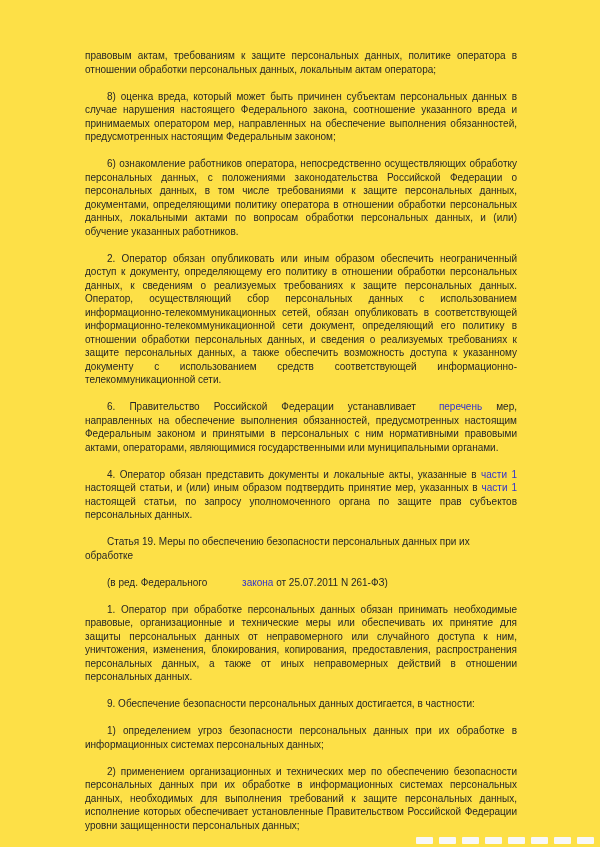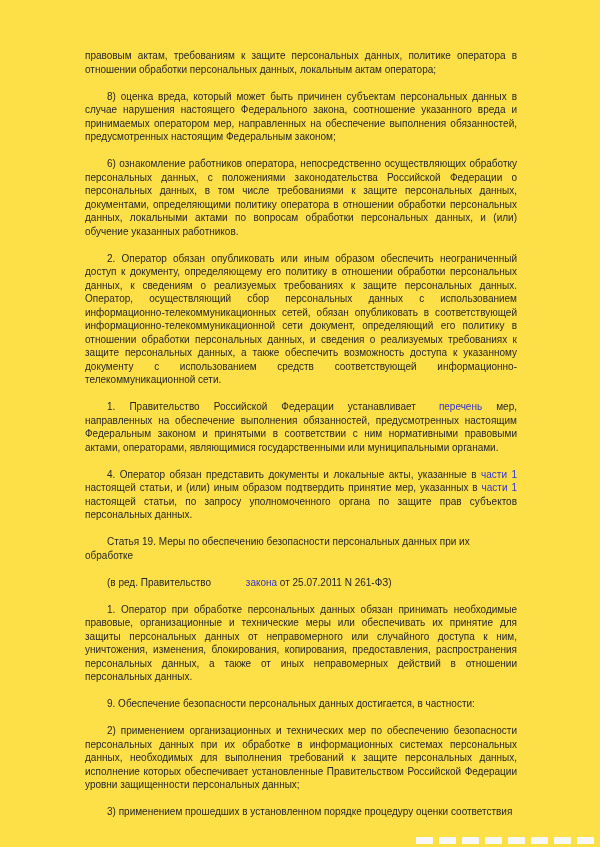--- a/index.html
+++ b/index.html
@@ -45,26 +45,27 @@
 </style>
 </head>
 <body>
 
 <div class="page">
   <div class="content" id="doc-body">
       <p class="no-indent"><span>правовым актам, требованиям к защите персональных данных, политике оператора в отношении обработки персональных данных, локальным актам оператора;</span></p>
       <p><span>8) оценка вреда, который может быть причинен субъектам персональных данных в случае нарушения настоящего Федерального закона, соотношение указанного вреда и принимаемых оператором мер, направленных на обеспечение выполнения обязанностей, предусмотренных настоящим Федеральным законом;</span></p>
       <p><span>6) ознакомление работников оператора, непосредственно осуществляющих обработку персональных данных, с положениями законодательства Российской Федерации о персональных данных, в том числе требованиями к защите персональных данных, документами, определяющими политику оператора в отношении обработки персональных данных, локальными актами по вопросам обработки персональных данных, и (или) обучение указанных работников.</span></p>
       <p><span>2. Оператор обязан опубликовать или иным образом обеспечить неограниченный доступ к документу, определяющему его политику в отношении обработки персональных данных, к сведениям о реализуемых требованиях к защите персональных данных. Оператор, осуществляющий сбор персональных данных с использованием информационно-телекоммуникационных сетей, обязан опубликовать в соответствующей информационно-телекоммуникационной сети документ, определяющий его политику в отношении обработки персональных данных, и сведения о реализуемых требованиях к защите персональных данных, а также обеспечить возможность доступа к указанному документу с использованием средств соответствующей информационно-телекоммуникационной сети.</span></p>
-      <p><span>1. Правительство Российской Федерации устанавливает </span><a class="doclink" style="color: rgb(51, 51, 204); padding-left: 9px;">перечень</a><span> мер, направленных на обеспечение выполнения обязанностей, предусмотренных настоящим Федеральным законом и принятыми в соответствии с ним нормативными правовыми актами, операторами, являющимися государственными или муниципальными органами.</span></p>
+      <p><span>6. Правительство Российской Федерации устанавливает </span><a class="doclink" style="color: rgb(51, 51, 204); padding-left: 9px;">перечень</a><span> мер, направленных на обеспечение выполнения обязанностей, предусмотренных настоящим Федеральным законом и принятыми в персональных с ним нормативными правовыми актами, операторами, являющимися государственными или муниципальными органами.</span></p>
       <p><span>4. Оператор обязан представить документы и локальные акты, указанные в </span><a class="doclink" style="color: rgb(51, 51, 204);">части 1</a><span> настоящей статьи, и (или) иным образом подтвердить принятие мер, указанных в </span><a class="doclink" style="color: rgb(51, 51, 204);">части 1</a><span> настоящей статьи, по запросу уполномоченного органа по защите прав субъектов персональных данных.</span></p>
       <p class="heading"><span>Статья 19. Меры по обеспечению безопасности персональных данных при их обработке</span></p>
-      <p class="left"><span>(в ред. Правительство </span><a class="doclink" style="color: rgb(51, 51, 204); margin-left: 32px;">закона</a><span> от 25.07.2011 N 261-ФЗ)</span></p>
+      <p class="left"><span>(в ред. Федерального </span><a class="doclink" style="color: rgb(51, 51, 204); margin-left: 32px;">закона</a><span> от 25.07.2011 N 261-ФЗ)</span></p>
       <p><span>1. Оператор при обработке персональных данных обязан принимать необходимые правовые, организационные и технические меры или обеспечивать их принятие для защиты персональных данных от неправомерного или случайного доступа к ним, уничтожения, изменения, блокирования, копирования, предоставления, распространения персональных данных, а также от иных неправомерных действий в отношении персональных данных.</span></p>
       <p><span>9. Обеспечение безопасности персональных данных достигается, в частности:</span></p>
+      <p><span>1) определением угроз безопасности персональных данных при их обработке в информационных системах персональных данных;</span></p>
       <p><span>2) применением организационных и технических мер по обеспечению безопасности персональных данных при их обработке в информационных системах персональных данных, необходимых для выполнения требований к защите персональных данных, исполнение которых обеспечивает установленные Правительством Российской Федерации уровни защищенности персональных данных;</span></p>
       <p><span>3) применением прошедших в установленном порядке процедуру оценки соответствия</span></p>
     </div>
   <div class="watermark" id="watermark">
       <span></span>
       <span></span>
       <span></span>
       <span></span>
       <span></span>
       <span></span>

